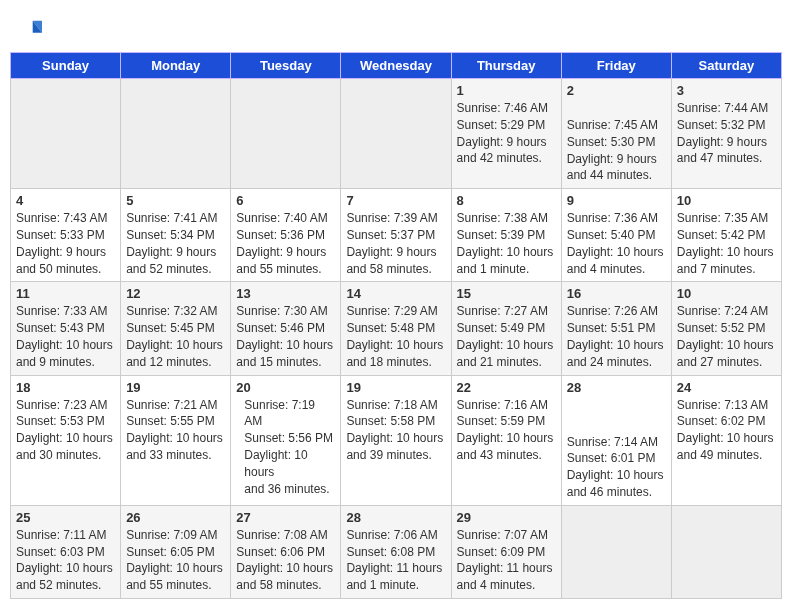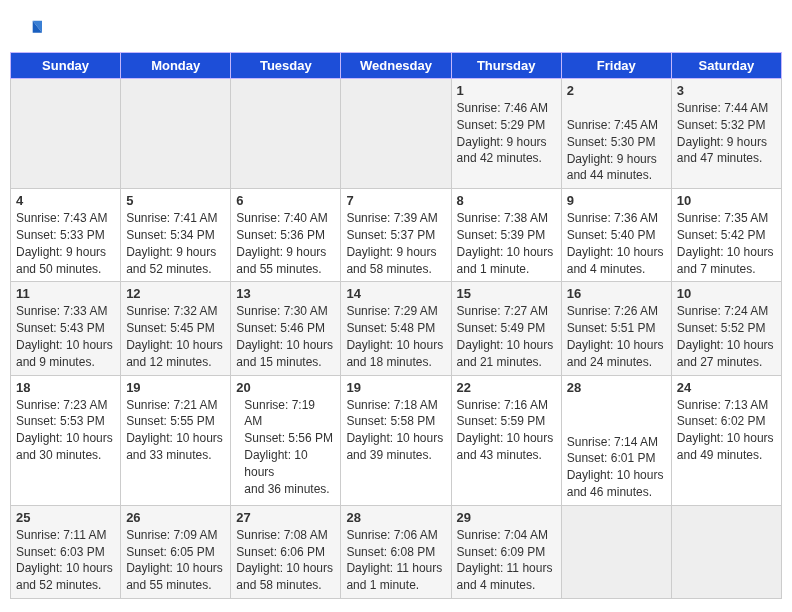--- a/index.html
+++ b/index.html
@@ -327,21 +327,21 @@
         </td>
         <td>
           <span class="day-num">28</span>
           <div class="day-info" style="white-space: pre-line;">Sunrise: 7:06 AM
 Sunset: 6:08 PM
 Daylight: 11 hours
 and 1 minute.</div>
         </td>
         <td>
           <span class="day-num">29</span>
-          <div class="day-info" style="white-space: pre-line;">Sunrise: 7:04 AM
+          <div class="day-info" style="white-space: pre-line;">Sunrise: 7:07 AM
 Sunset: 6:09 PM
 Daylight: 11 hours
 and 4 minutes.</div>
         </td>
         <td class="empty"></td>
         <td class="empty"></td>
       </tr>
     </tbody>
 </table>
 

